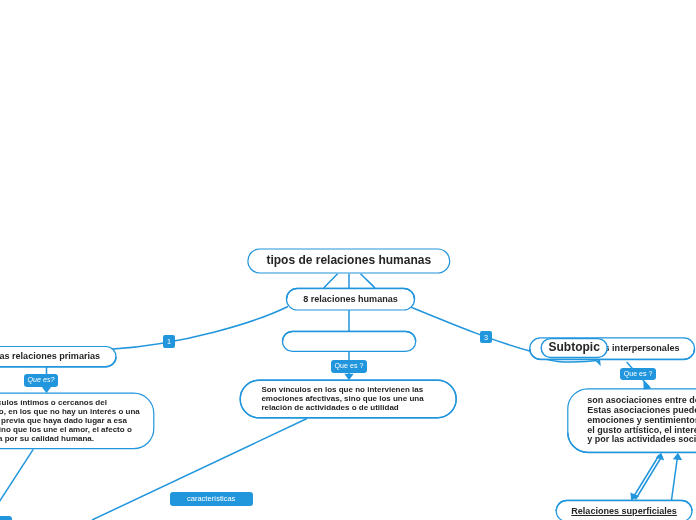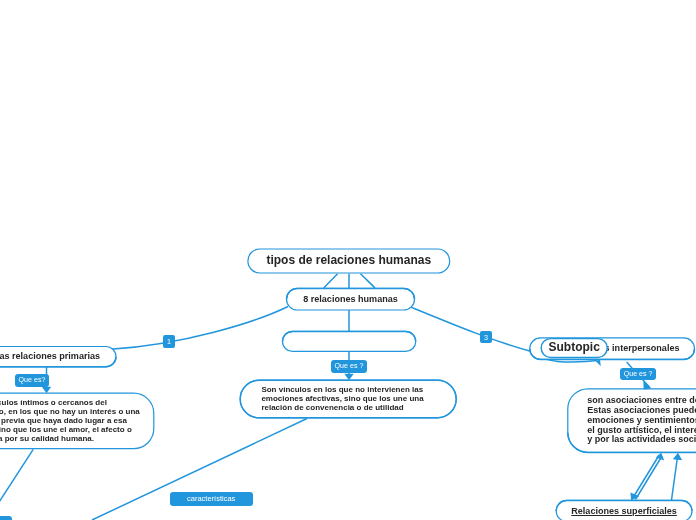--- a/index.html
+++ b/index.html
@@ -51,21 +51,21 @@
   <div class="node" style="left:286.5px;top:288.4px;width:128px;height:21.6px;font-size:9.05px;">
     <span>8 relaciones humanas</span>
   </div>
 
 
   <div class="node multi" style="left:240.2px;top:380.2px;width:216px;height:37.6px;
               font-size:8px;line-height:9px;padding:0 21.2px;">
     <div id="sec-desc">
         <div>Son vínculos en los que no intervienen las</div>
         <div>emociones afectivas, sino que los une una</div>
-        <div>relación de convenencia o de utilidad</div>
+        <div>relación de actividades o de utilidad</div>
       </div>
   </div>
 
   <div class="node" style="left:-22px;top:346.5px;width:138px;height:20.3px;font-size:9.05px;">
     <span>Las relaciones primarias</span>
   </div>
 
   <div class="node multi" style="left:-53px;top:393.2px;width:206.8px;height:55.4px;
               font-size:8px;line-height:9px;padding:0 21.2px;">
     <div id="pri-desc">
@@ -136,21 +136,21 @@
       <polygon points="600,359.4 600.8,366.2 595.6,360.9"></polygon>
       <polygon points="661.2,452.8 664.2,460.5 655.8,457.6"></polygon>
       <polygon points="678,452.8 682.2,460.3 672.8,459.2"></polygon>
       <polygon points="631.2,500.4 630.4,492.6 639.2,496.2"></polygon>
     </g>
   </svg>
 
   <div class="tag" style="left:331.2px;top:360.1px;width:35.6px;height:13px;font-size:7.1px;">
     <span>Que es ?</span>
   </div>
-  <div class="tag" style="left:15px;top:374.2px;width:34px;height:12.6px;font-size:7.1px;">
+  <div class="tag" style="left:24px;top:374.2px;width:34px;height:12.6px;font-size:7.1px;font-style:italic;">
     <span>Que es?</span>
   </div>
   <div class="tag" style="left:620.1px;top:368.1px;width:36.1px;height:12px;font-size:7.1px;">
     <span>Que es ?</span>
   </div>
   <div class="tag" style="left:162.8px;top:335.1px;width:12.5px;height:12.7px;font-size:7.2px;border-radius:2px;">
     <span>1</span>
   </div>
   <div class="tag" style="left:480px;top:331.2px;width:12px;height:12.3px;font-size:7.2px;border-radius:2px;">
     <span>3</span>

